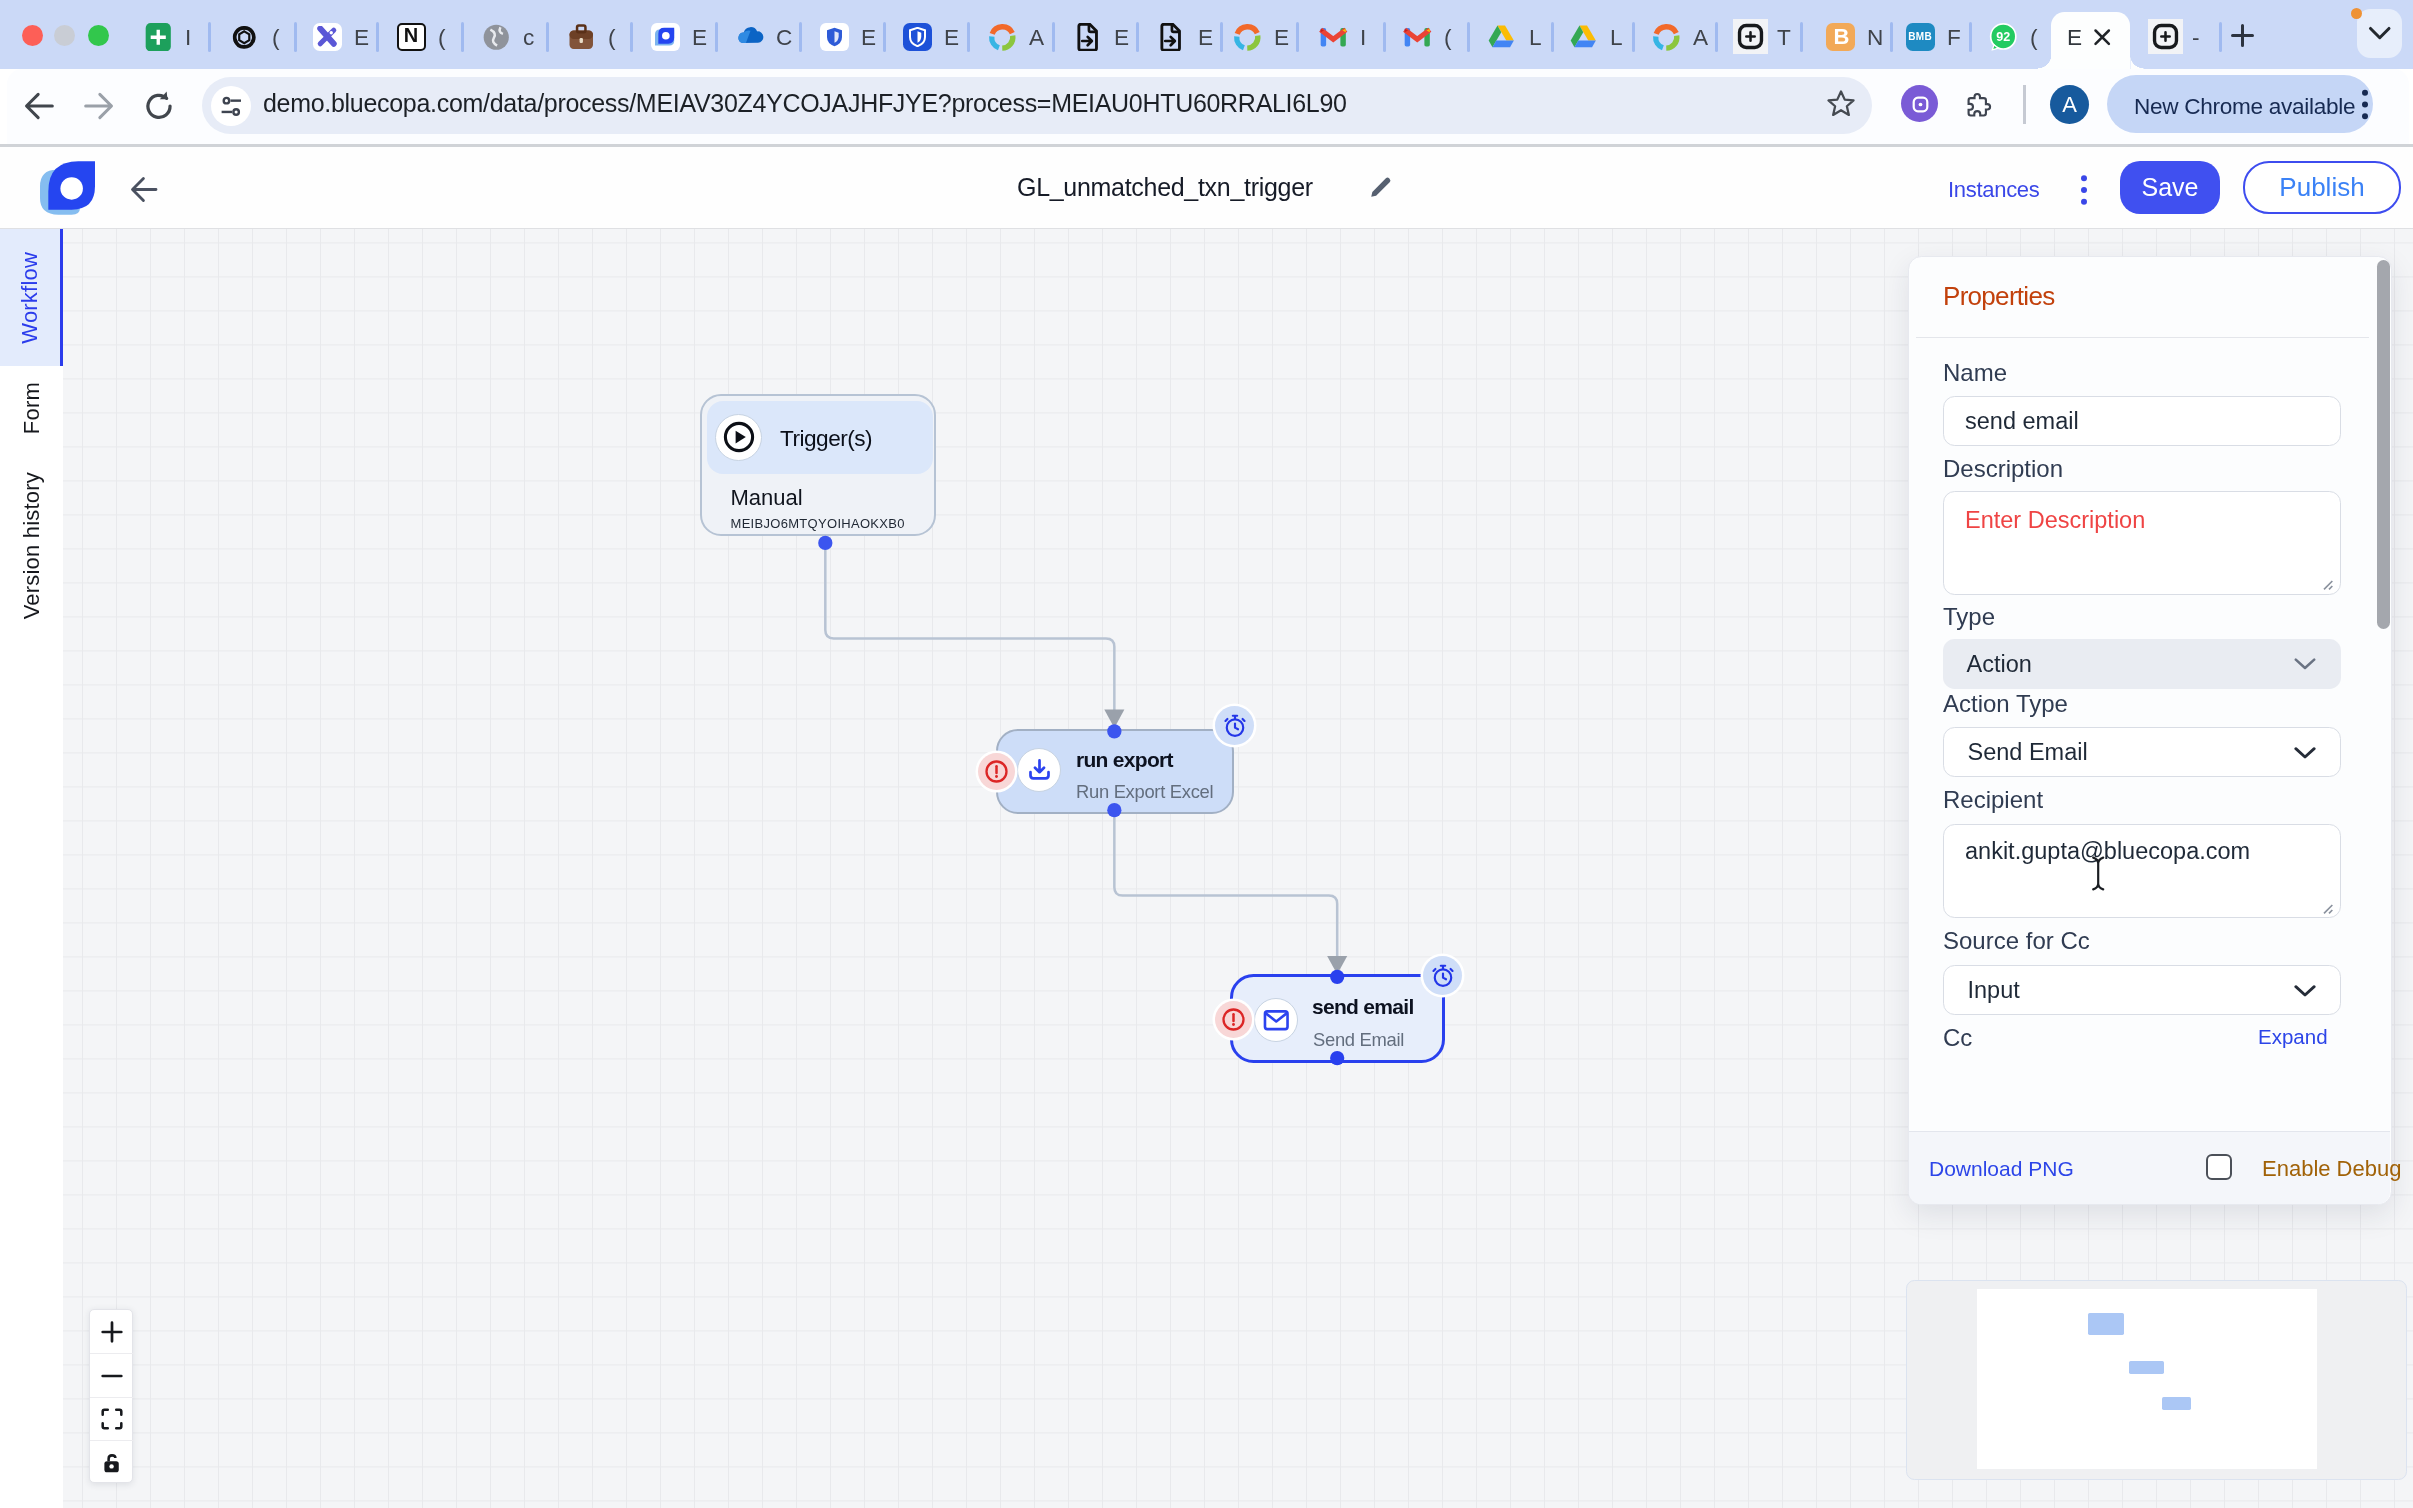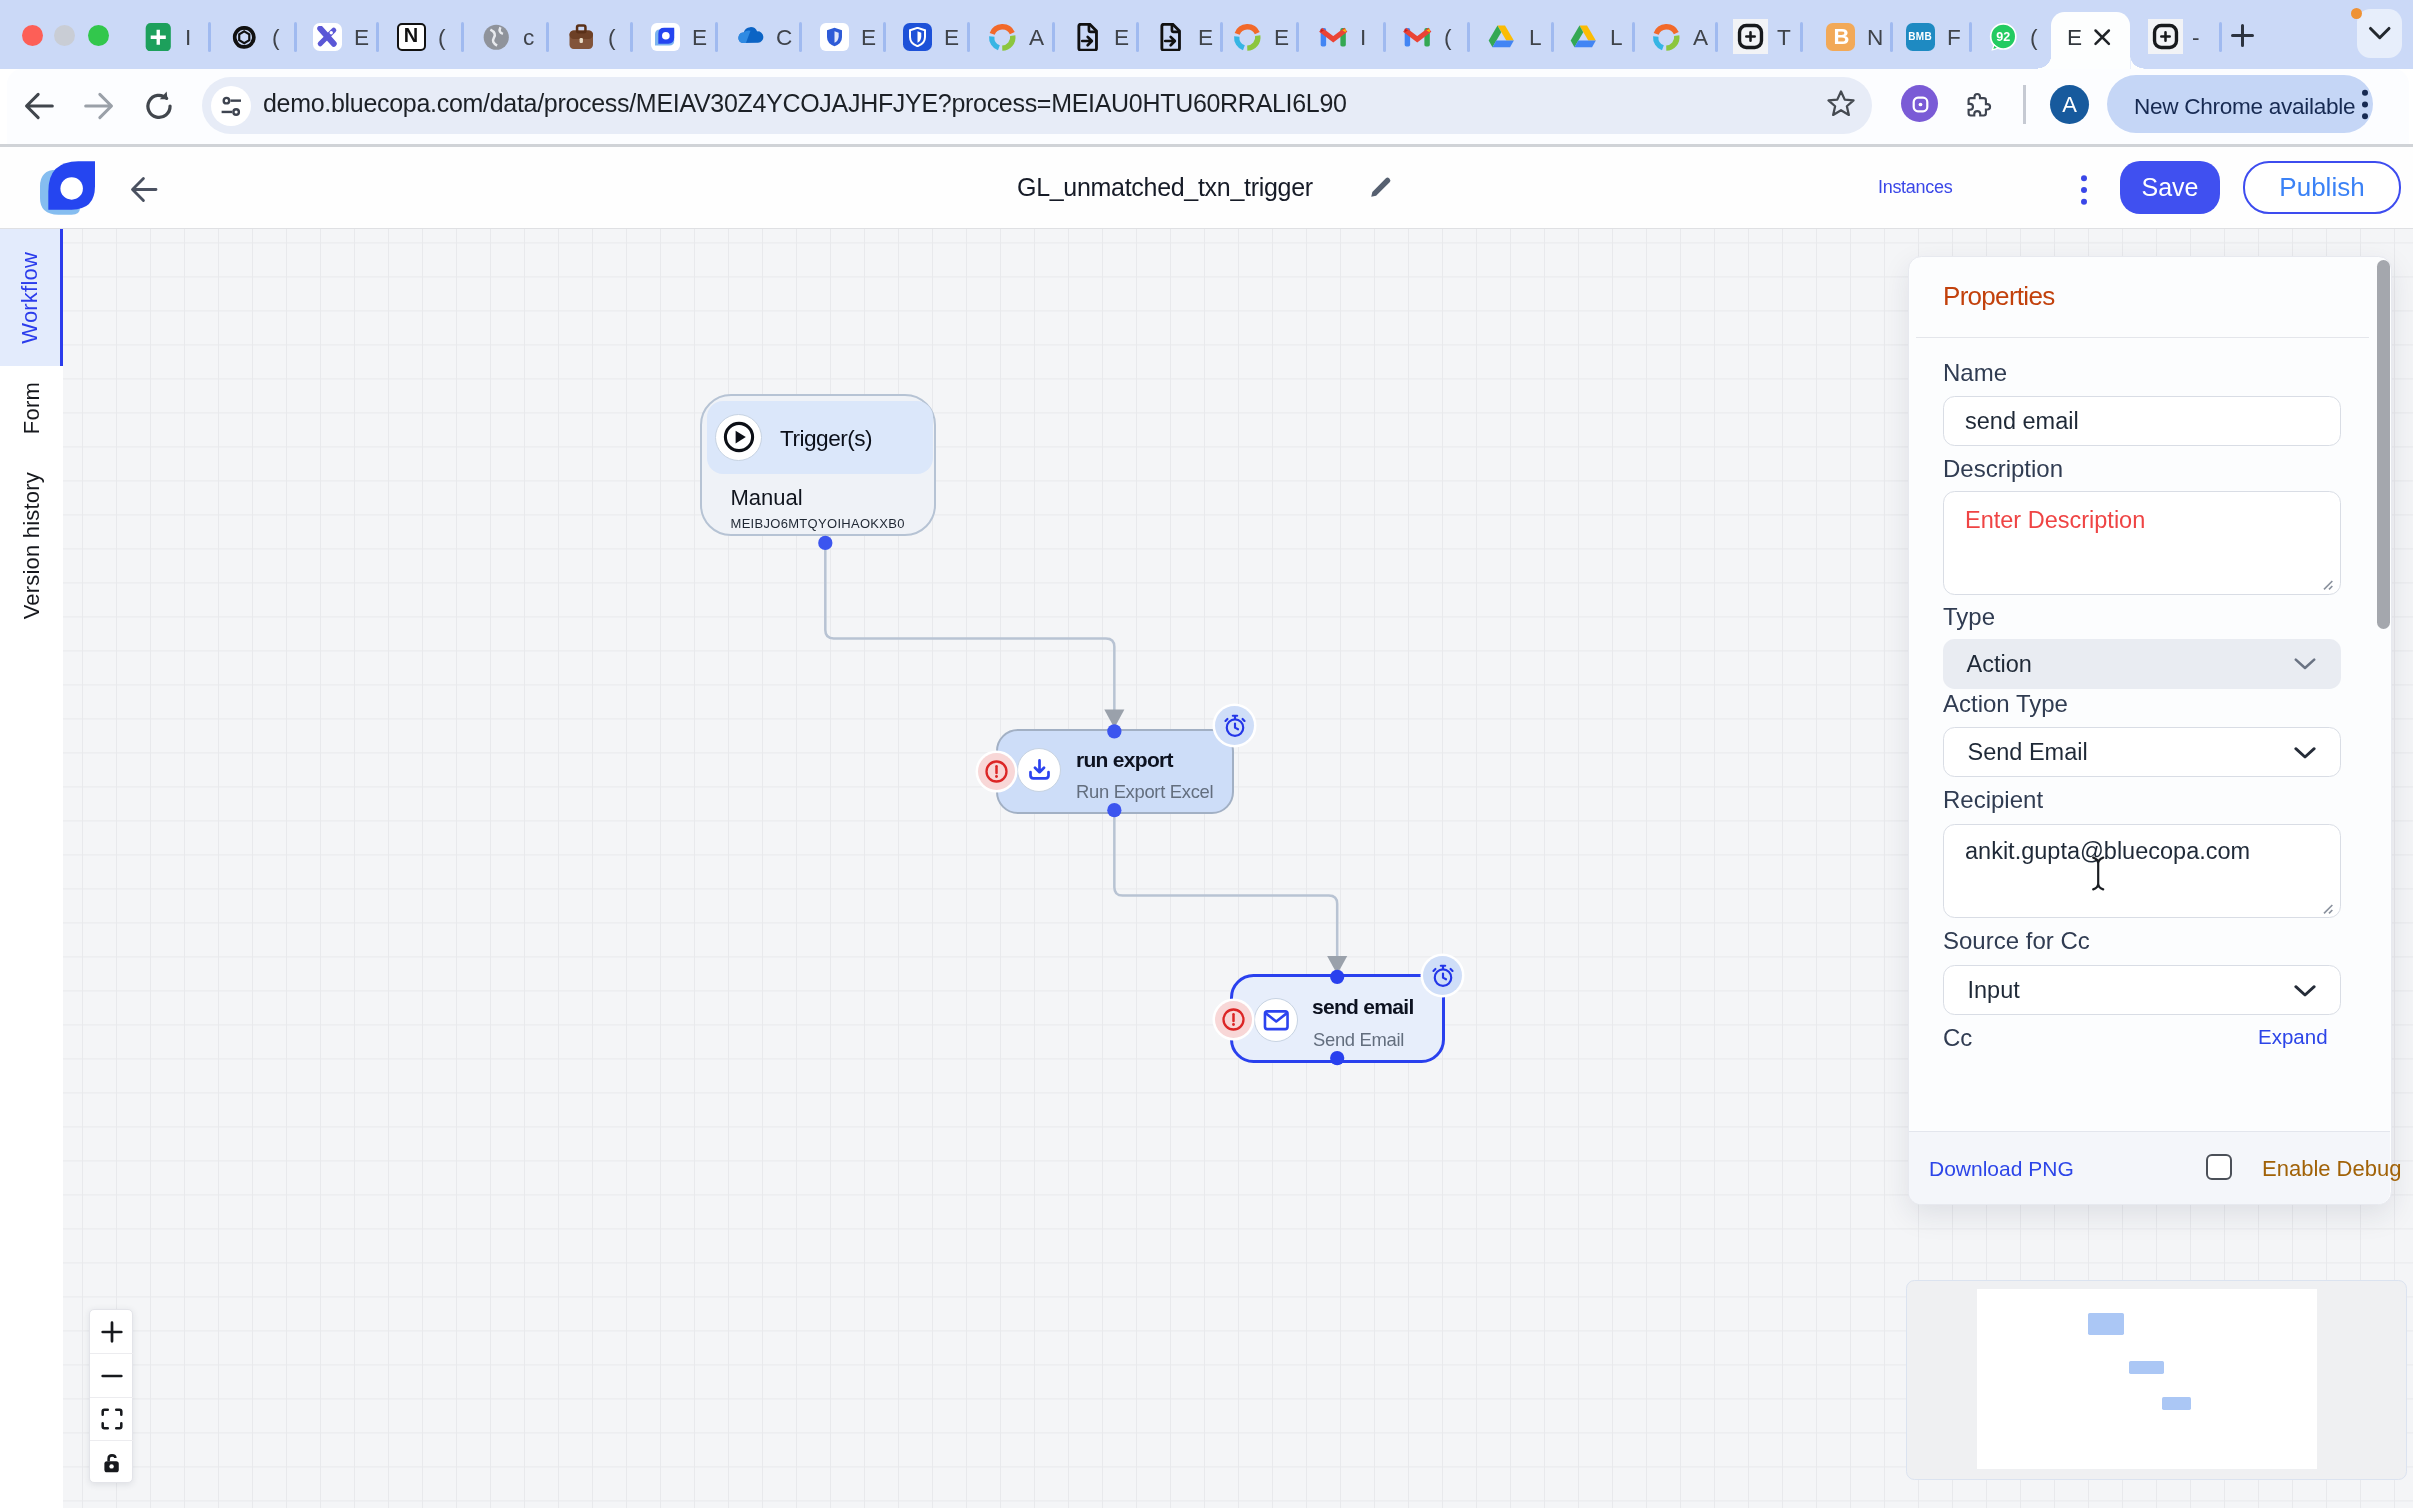--- a/index.html
+++ b/index.html
@@ -334,21 +334,21 @@
 <div id="canvas-items">
 <svg class="abs" style="left:0;top:0;pointer-events:none" width="2413" height="1508" viewBox="0 0 2880 1800">
 <g fill="none" stroke="#b8c3d3" stroke-width="3">
 <path d="M985 650 V752 Q985 762 995 762 H1320 Q1330 762 1330 772 V851"></path>
 <path d="M1330 968 V1059 Q1330 1069 1340 1069 H1586 Q1596 1069 1596 1079 V1144"></path>
 </g>
 <path d="M1318 847 H1342 L1330 869 Z" fill="#9aa1ab"></path>
 <path d="M1584 1141 H1608 L1596 1163 Z" fill="#9aa1ab"></path>
 </svg>
 
-<div class="node" style="left:700px;top:394px;width:236px;height:142px;background:#eff2f7;border:2.1px solid #b6c3d4;border-radius:31px">
+<div class="node" style="left:700px;top:394px;width:236px;height:142px;background:#eff2f7;border:2.1px solid #b6c3d4;border-radius:21px">
  <div style="position:absolute;left:5px;top:5px;width:226px;height:73px;background:#dbe7fa;border-radius:16px"></div>
  <div class="icircle" style="left:13.4px;top:17.6px;width:47px;height:47px">
   <svg width="34" height="34" viewBox="0 0 40 40">
             <circle cx="20" cy="20" r="16" fill="none" stroke="#0c0f16" stroke-width="3.6"></circle>
             <path d="M16 12.5 L28 20 L16 27.5 Z" fill="#0c0f16"></path>
           </svg>
  </div>
  <span style="position:absolute;left:78px;top:30px;font-size:22.6px;letter-spacing:-0.5px;color:#0b0f19">Trigger(s)</span>
  <span style="position:absolute;left:28.5px;top:89px;font-size:22px;color:#10141d">Manual</span>
  <span style="position:absolute;left:28.5px;top:120px;font-size:13px;color:#1f2733;letter-spacing:0.3px">MEIBJO6MTQYOIHAOKXB0</span>
@@ -458,21 +458,21 @@
         <path d="M10 36 Q10 0 46 0 L66 0 L66 30 Q66 58 38 58 L10 58 Z" fill="#2545f0"></path>
         <circle cx="38" cy="32.5" r="13.5" fill="#fff"></circle>
       </svg>
 <svg class="abs" style="left:130px;top:176px" width="28.5" height="27" viewBox="0 0 34 32">
         <path d="M16 3 L3 16 L16 29 M4 16 H31" stroke="#4a5160" stroke-width="3.4" fill="none" stroke-linecap="round" stroke-linejoin="round"></path>
       </svg>
 <span class="abs" style="left:1017px;top:173px;font-size:25px;letter-spacing:-0.3px;color:#161b27">GL_unmatched_txn_trigger</span>
 <svg class="abs" style="left:1368px;top:174px" width="26" height="26" viewBox="0 0 24 24">
         <path d="M3 21 l1-4.5 L16.5 4 a2.1 2.1 0 0 1 3 0 l.5.5 a2.1 2.1 0 0 1 0 3 L7.5 20 Z" fill="#566070"></path>
       </svg>
-<span class="abs" style="left:1878px;top:177px;font-size:18px;letter-spacing:-0.3px;color:#3a47e8">Instances</span>
+<span class="abs" style="left:1948px;top:177px;font-size:22px;letter-spacing:-0.3px;color:#3a47e8">Instances</span>
 <svg class="abs" style="left:2079px;top:173px" width="10" height="34" viewBox="0 0 12 40">
         <g fill="#3a47e8">
           <circle cx="6" cy="6" r="3.6"></circle>
           <circle cx="6" cy="20" r="3.6"></circle>
           <circle cx="6" cy="34" r="3.6"></circle>
         </g>
       </svg>
 <div class="btn-save">Save</div>
 <div class="btn-pub">Publish</div>
 <svg class="abs" style="left:0;top:0;pointer-events:none" width="2413" height="1508" viewBox="0 0 2880 1800">

